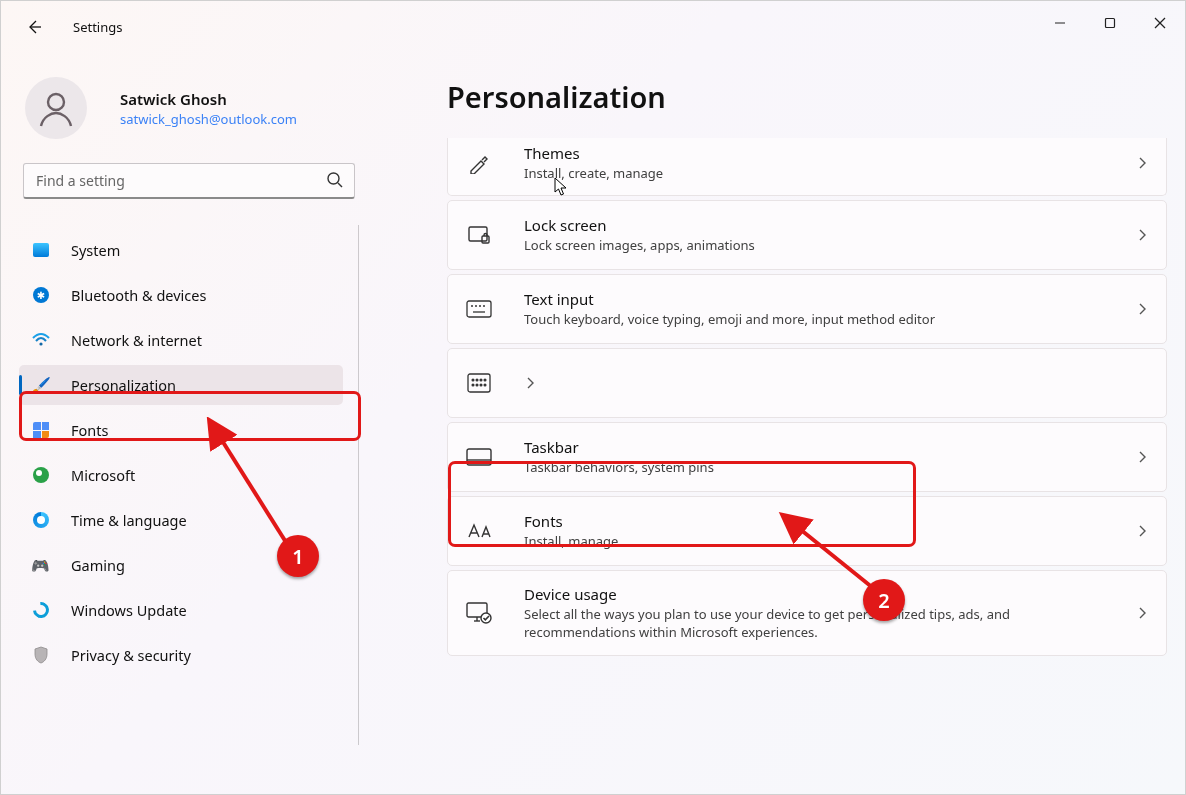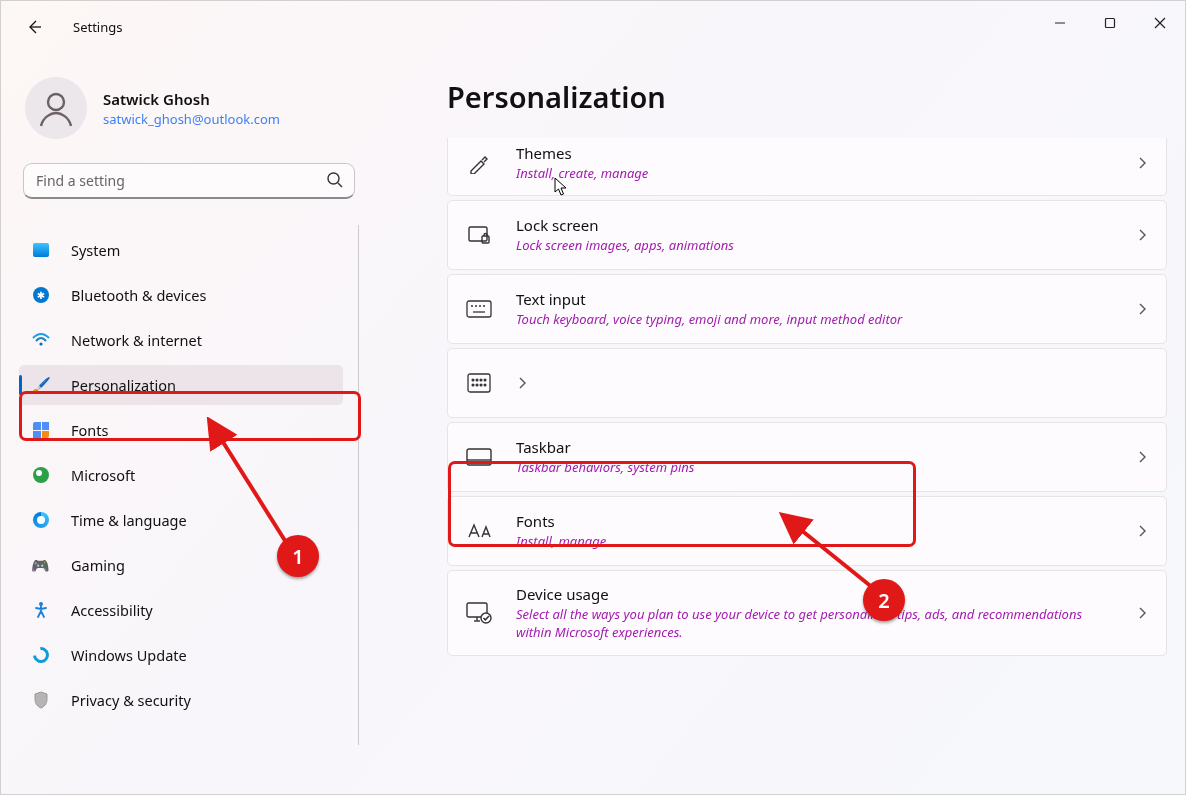--- a/index.html
+++ b/index.html
@@ -17,30 +17,30 @@
 
   
   .titlebar { height: 52px; display: flex; align-items: center; padding-left: 18px; gap: 24px; }
   .back-btn { width: 30px; height: 30px; display: flex; align-items: center; justify-content: center; border-radius: 4px; }
   .title { font-size: 13px; color: #111; }
 
   .app { display: flex; height: calc(795px - 52px); }
 
   
   .sidebar { width: 370px; padding: 18px 12px 0 18px; position: relative; display: flex; flex-direction: column; }
-  .user-row { display: flex; align-items: center; gap: 16px; padding: 6px 4px 18px 6px; }
+  .user-row { display: flex; align-items: center; gap: 33px; padding: 6px 4px 18px 6px; }
   .avatar { width: 62px; height: 62px; border-radius: 50%; background: #ece7ea; display: flex; align-items: center; justify-content: center; }
   .avatar svg { stroke: #6b6066; }
   .user-name { font-size: 15px; font-weight: 600; color: #111; }
   .user-email { font-size: 13px; color: #3b82f6; margin-top: 1px; }
 
   .search-wrap { position: relative; margin: 6px 4px 20px 4px; }
   .search {
     width: 100%; height: 36px; border: 1px solid #c9c5c8; background: #fdfbfc;
-    border-radius: 9px; padding: 0 40px 0 12px; font-size: 14px; color: #333;
+    border-radius: 3px; padding: 0 40px 0 12px; font-size: 14px; color: #333;
     border-bottom: 2px solid #8a8a8a;
   }
   .search::placeholder { color: #666; }
   .search-icon { position: absolute; right: 10px; top: 7px; }
 
   .nav { margin-top: 6px; overflow-y: auto; height: 520px; padding-right: 16px; position: relative; }
   .nav-item {
     display: flex; align-items: center; gap: 20px; height: 40px;
     padding: 0 10px 0 12px; margin: 5px 0; border-radius: 5px; font-size: 14.5px; color: #111;
     position: relative; cursor: default;
@@ -70,27 +70,27 @@
   .arrow-svg { position: absolute; pointer-events: none; z-index: 45; }
 
   
   .main { flex: 1; padding: 18px 18px 0 76px; position: relative; }
   .page-title { font-size: 29px; font-weight: 600; color: #111; margin-bottom: 22px; margin-top: 6px; }
 
   .settings-list { display: flex; flex-direction: column; gap: 4px; max-width: 720px; }
   .setting-card {
     background: #fdfbfd; border: 1px solid #e8e3e5; border-radius: 5px;
     display: flex; align-items: center; min-height: 70px; padding: 10px 18px;
-    gap: 24px;
+    gap: 32px;
   }
   .setting-card.first { border-top-left-radius: 0; border-top-right-radius: 0; border-top: none; min-height: 58px; padding-top: 2px; }
   .card-icon { width: 26px; display: flex; align-items: center; justify-content: center; color: #333; flex-shrink: 0; }
   .card-text { flex: 1; }
   .card-title { font-size: 15px; color: #111; }
-  .card-sub { font-size: 13px; color: #a21caf; margin-top: 2px; line-height: 1.35; font-style: italic; }
+  .card-sub { font-size: 13px; color: #404040; margin-top: 2px; line-height: 1.35; }
   .card-chev { color: #555; flex-shrink: 0; }
 
   
   .cursor { position: absolute; left: 553px; top: 176px; z-index: 60; pointer-events: none; }
 
   
   .ico-system { width: 16px; height: 14px; background: linear-gradient(180deg,#3cc4ff,#007ad9); border-radius: 2px; }
   .ico-bt { width:16px;height:16px;border-radius:50%;background:#0078d4;display:flex;align-items:center;justify-content:center;color:#fff;font-size:10px; }
   .ico-net svg{display:block}
   .ico-pers { font-size:16px; }
@@ -213,29 +213,20 @@
         <span class="nav-icon">
             <span class="ico-time"></span>
           </span>
         <span>Time &amp; language</span>
       </div>
       <div class="nav-item">
         <span class="nav-icon ico-game">🎮</span>
         <span>Gaming</span>
       </div>
       <div class="nav-item">
-        <span class="nav-icon ico-a11y">
-          <svg width="18" height="18" viewBox="0 0 18 18">
-              <circle cx="9" cy="3" r="2" fill="#1784d9"></circle>
-              <path d="M9 5v5M4 7l5 1 5-1M9 10l-3 6M9 10l3 6" stroke="#1784d9" stroke-width="1.8" stroke-linecap="round"></path>
-            </svg>
-        </span>
-        <span>Accessibility</span>
-      </div>
-      <div class="nav-item">
         <span class="nav-icon">
             <span class="ico-wu"></span>
           </span>
         <span>Windows Update</span>
       </div>
       <div class="nav-item">
         <span class="nav-icon ico-priv">
           <svg width="16" height="18" viewBox="0 0 16 18">
               <path d="M8 1l6 2v5c0 5-3 8-6 9-3-1-6-4-6-9V3l6-2z" fill="#b8b4b6" stroke="#8e8a8c" stroke-width=".8"></path>
             </svg>

